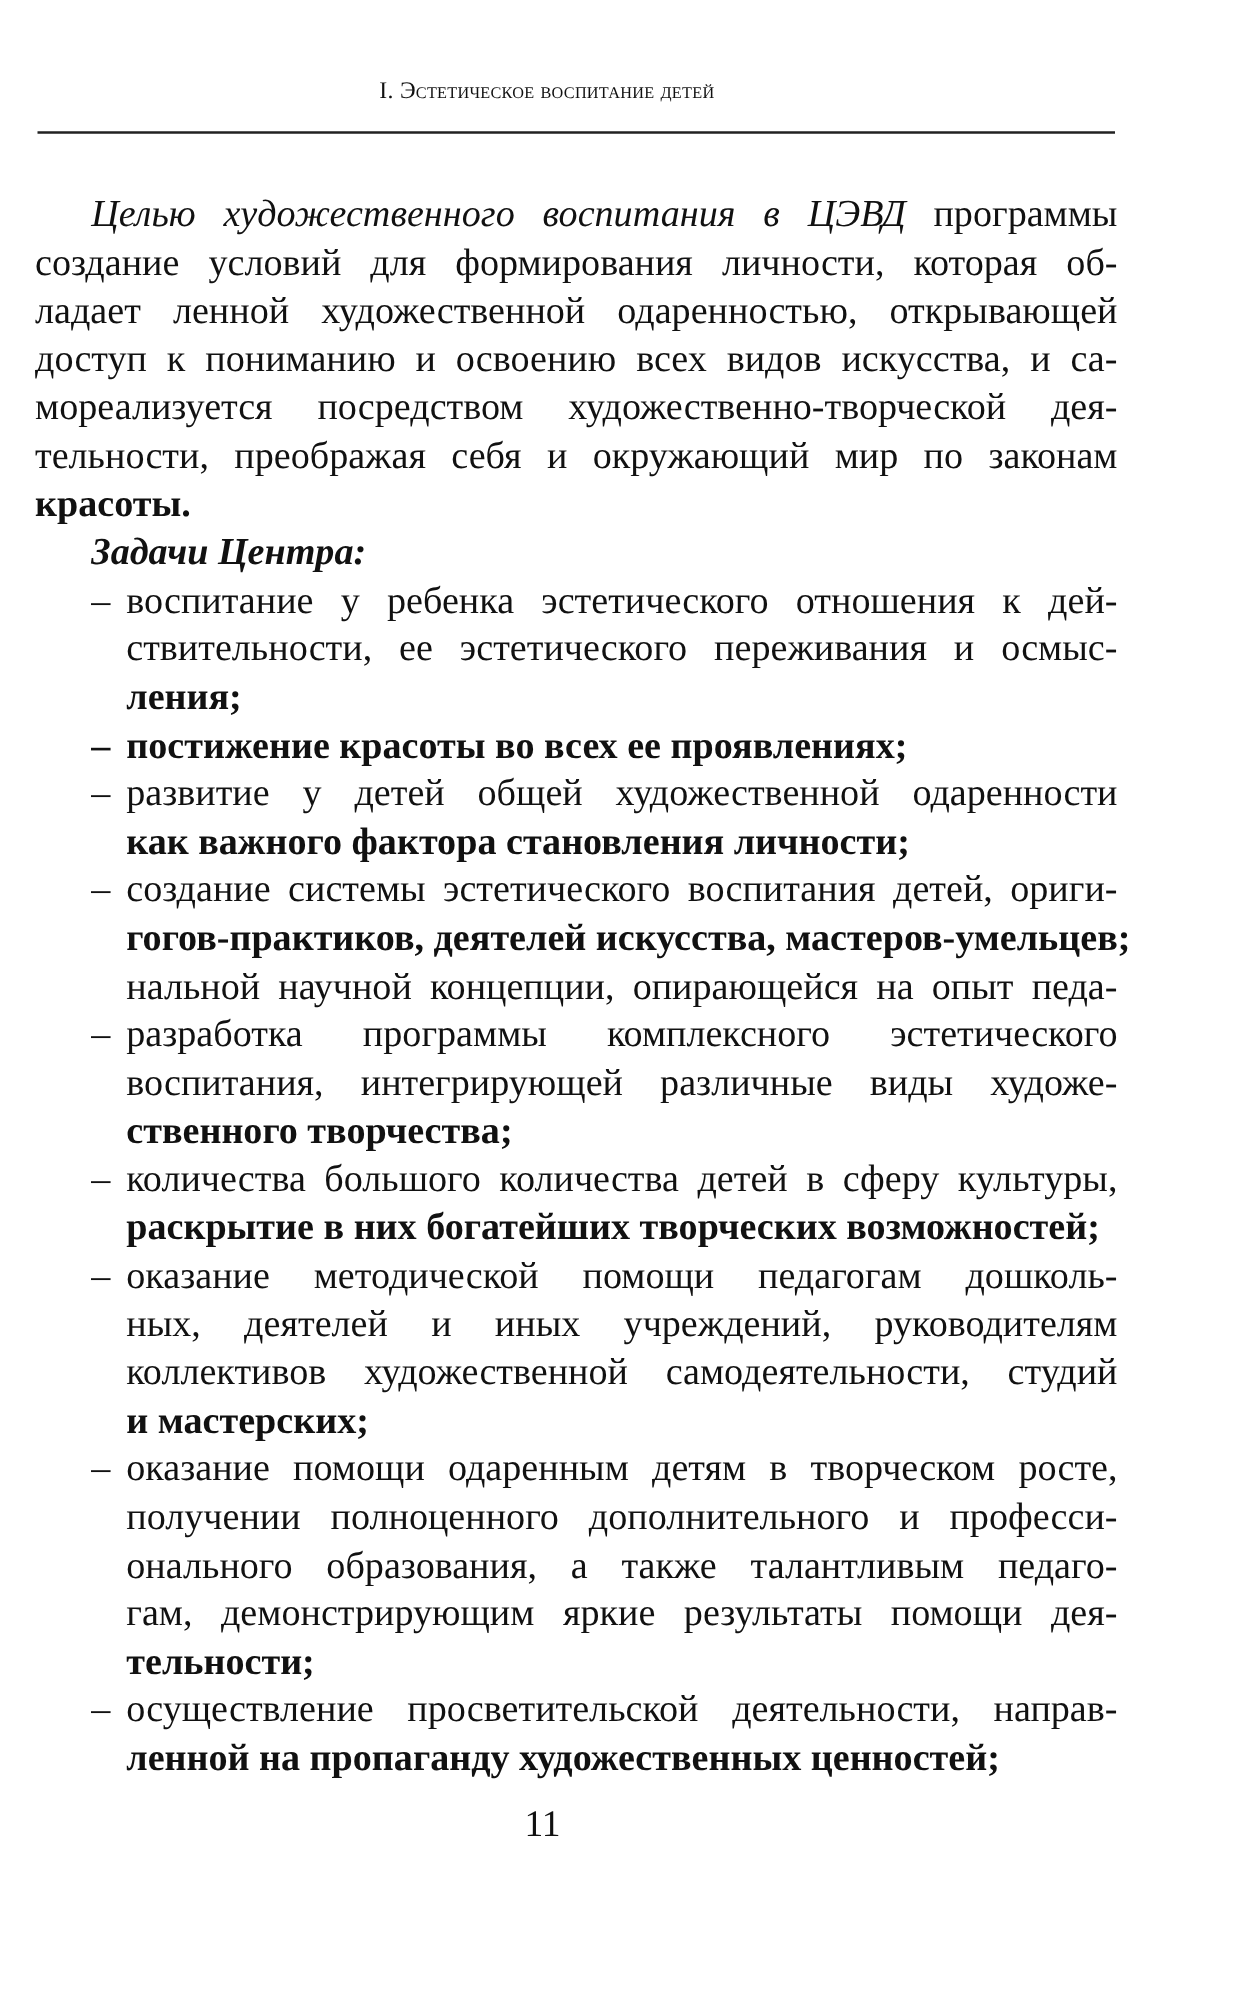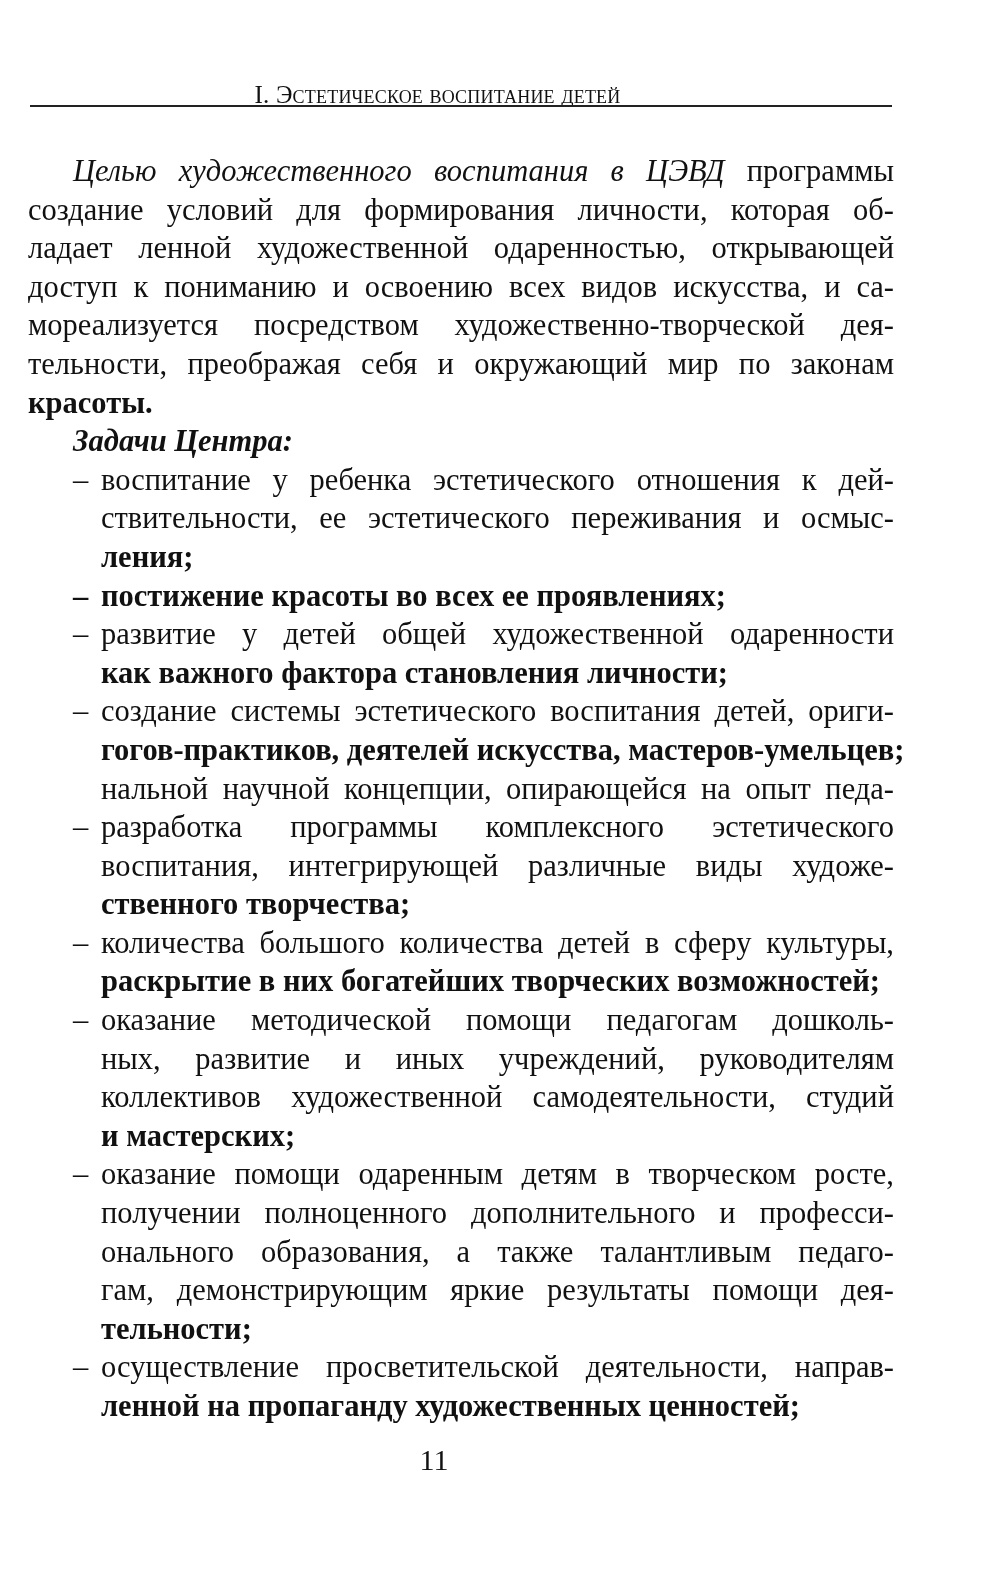--- a/index.html
+++ b/index.html
@@ -1,19 +1,19 @@
 <!DOCTYPE html>
 <html><head>
 <meta charset="utf-8">
 <style>
   html, body { margin: 0; padding: 0; background: #ffffff; }
   body { width: 1000px; height: 1596px; position: relative; overflow: hidden;
          font-family: "Liberation Serif", "DejaVu Serif", serif; color: #111; }
   .running-head { position: absolute; left: 0; width: 875px; top: 62px; text-align: center;
-                  font-size: 25px; letter-spacing: 0.2px; margin-top: 19px; }
+                  font-size: 19px; letter-spacing: 0.2px; }
   .running-head .sc { font-variant: small-caps; }
   .rule { position: absolute; left: 30px; width: 862px; top: 105px; height: 0;
           border-top: 2px solid #222; }
   .text { position: absolute; left: 28px; top: 152px; width: 866px; }
   .line { height: 38.6px; line-height: 38.6px; font-size: 30.5px; white-space: nowrap;
           text-align: justify; text-align-last: justify; }
   .line.last { text-align-last: left; font-weight: bold; }
   .indent { padding-left: 45px; }
   .item-first { position: relative; padding-left: 73px; }
   .item-first .dash { position: absolute; left: 45px; }
@@ -51,21 +51,21 @@
       <div class="line item-cont last"><span>как важного фактора становления личности;</span></div>
       <div class="line item-first"><span class="dash">–</span><span>создание системы эстетического воспитания детей, ориги-</span></div>
       <div class="line item-cont last"><span>гогов-практиков, деятелей искусства, мастеров-умельцев;</span></div>
       <div class="line item-cont"><span>нальной научной концепции, опирающейся на опыт педа-</span></div>
       <div class="line item-first"><span class="dash">–</span><span>разработка программы комплексного эстетического</span></div>
       <div class="line item-cont"><span>воспитания, интегрирующей различные виды художе-</span></div>
       <div class="line item-cont last"><span>ственного творчества;</span></div>
       <div class="line item-first"><span class="dash">–</span><span>количества большого количества детей в сферу культуры,</span></div>
       <div class="line item-cont last"><span>раскрытие в них богатейших творческих возможностей;</span></div>
       <div class="line item-first"><span class="dash">–</span><span>оказание методической помощи педагогам дошколь-</span></div>
-      <div class="line item-cont"><span>ных, развитие и иных учреждений, руководителям</span></div>
+      <div class="line item-cont"><span>ных, деятелей и иных учреждений, руководителям</span></div>
       <div class="line item-cont"><span>коллективов художественной самодеятельности, студий</span></div>
       <div class="line item-cont last"><span>и мастерских;</span></div>
       <div class="line item-first"><span class="dash">–</span><span>оказание помощи одаренным детям в творческом росте,</span></div>
       <div class="line item-cont"><span>получении полноценного дополнительного и професси-</span></div>
       <div class="line item-cont"><span>онального образования, а также талантливым педаго-</span></div>
       <div class="line item-cont"><span>гам, демонстрирующим яркие результаты помощи дея-</span></div>
       <div class="line item-cont last"><span>тельности;</span></div>
       <div class="line item-first"><span class="dash">–</span><span>осуществление просветительской деятельности, направ-</span></div>
       <div class="line item-cont last"><span>ленной на пропаганду художественных ценностей;</span></div>
     </div>

